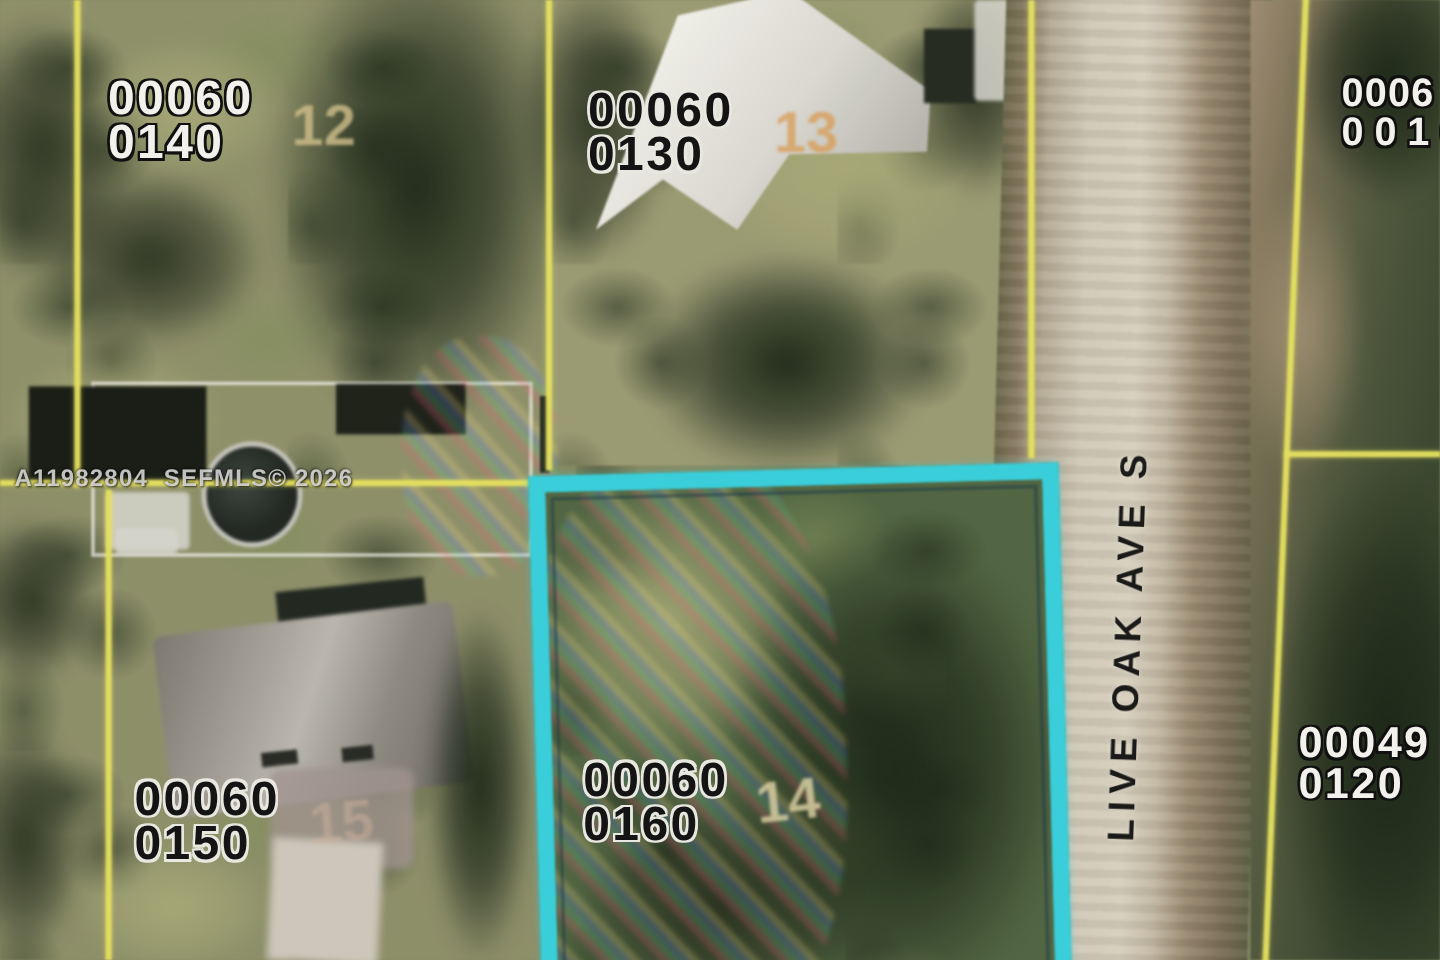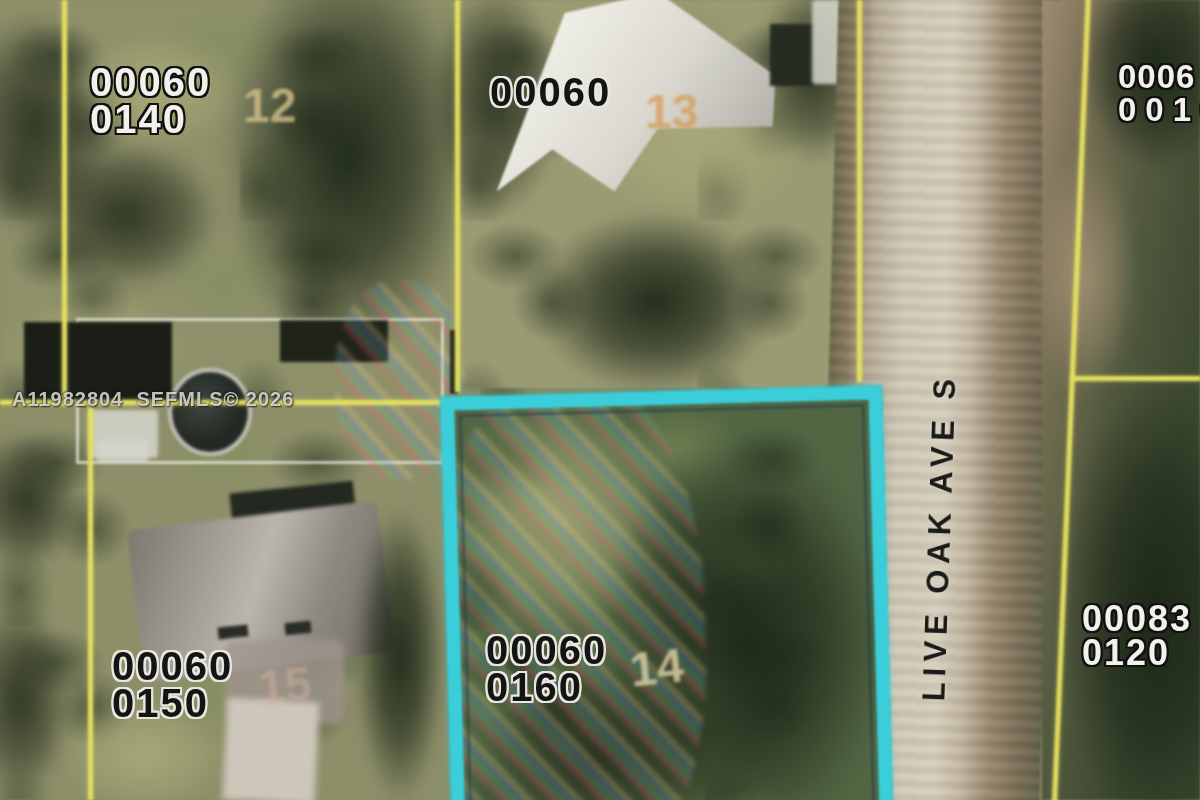--- a/index.html
+++ b/index.html
@@ -147,20 +147,21 @@
   </div>
 
   <div class="plabel light" style="left:90px;top:64px;">
     <div>00060</div>
     <div>0140</div>
   </div>
   <div class="lot" style="left:243px;top:78px;color:rgba(210,193,140,.8);">12</div>
 
   <div class="plabel dark" style="left:490px;top:74px;">
     <div>00060</div>
+    <div>0130</div>
   </div>
   <div class="lot" style="left:645px;top:84px;color:rgba(216,155,84,.75);">13</div>
 
   <div class="plabel light clip" style="left:1118px;top:60px;">
     <div>0006</div>
     <div class="wide">0010</div>
   </div>
 
   <div class="plabel dark" style="left:486px;top:632px;">
     <div>00060</div>
@@ -168,20 +169,20 @@
   </div>
   <div class="lot" style="left:630px;top:640px;color:rgba(215,204,160,.85);transform:rotate(-6deg);">14</div>
 
   <div class="plabel dark" style="left:112px;top:648px;">
     <div>00060</div>
     <div>0150</div>
   </div>
   <div class="lot" style="left:258px;top:658px;color:rgba(210,180,160,.45);transform:rotate(-5deg);">15</div>
 
   <div class="plabel light small" style="left:1082px;top:602px;">
-    <div>00083</div>
+    <div>00049</div>
     <div>0120</div>
   </div>
 
   <div class="street">LIVE OAK AVE S</div>
 
   <div class="watermark">A11982804  SEFMLS© 2026</div>
 </div>
 
 </body></html>

